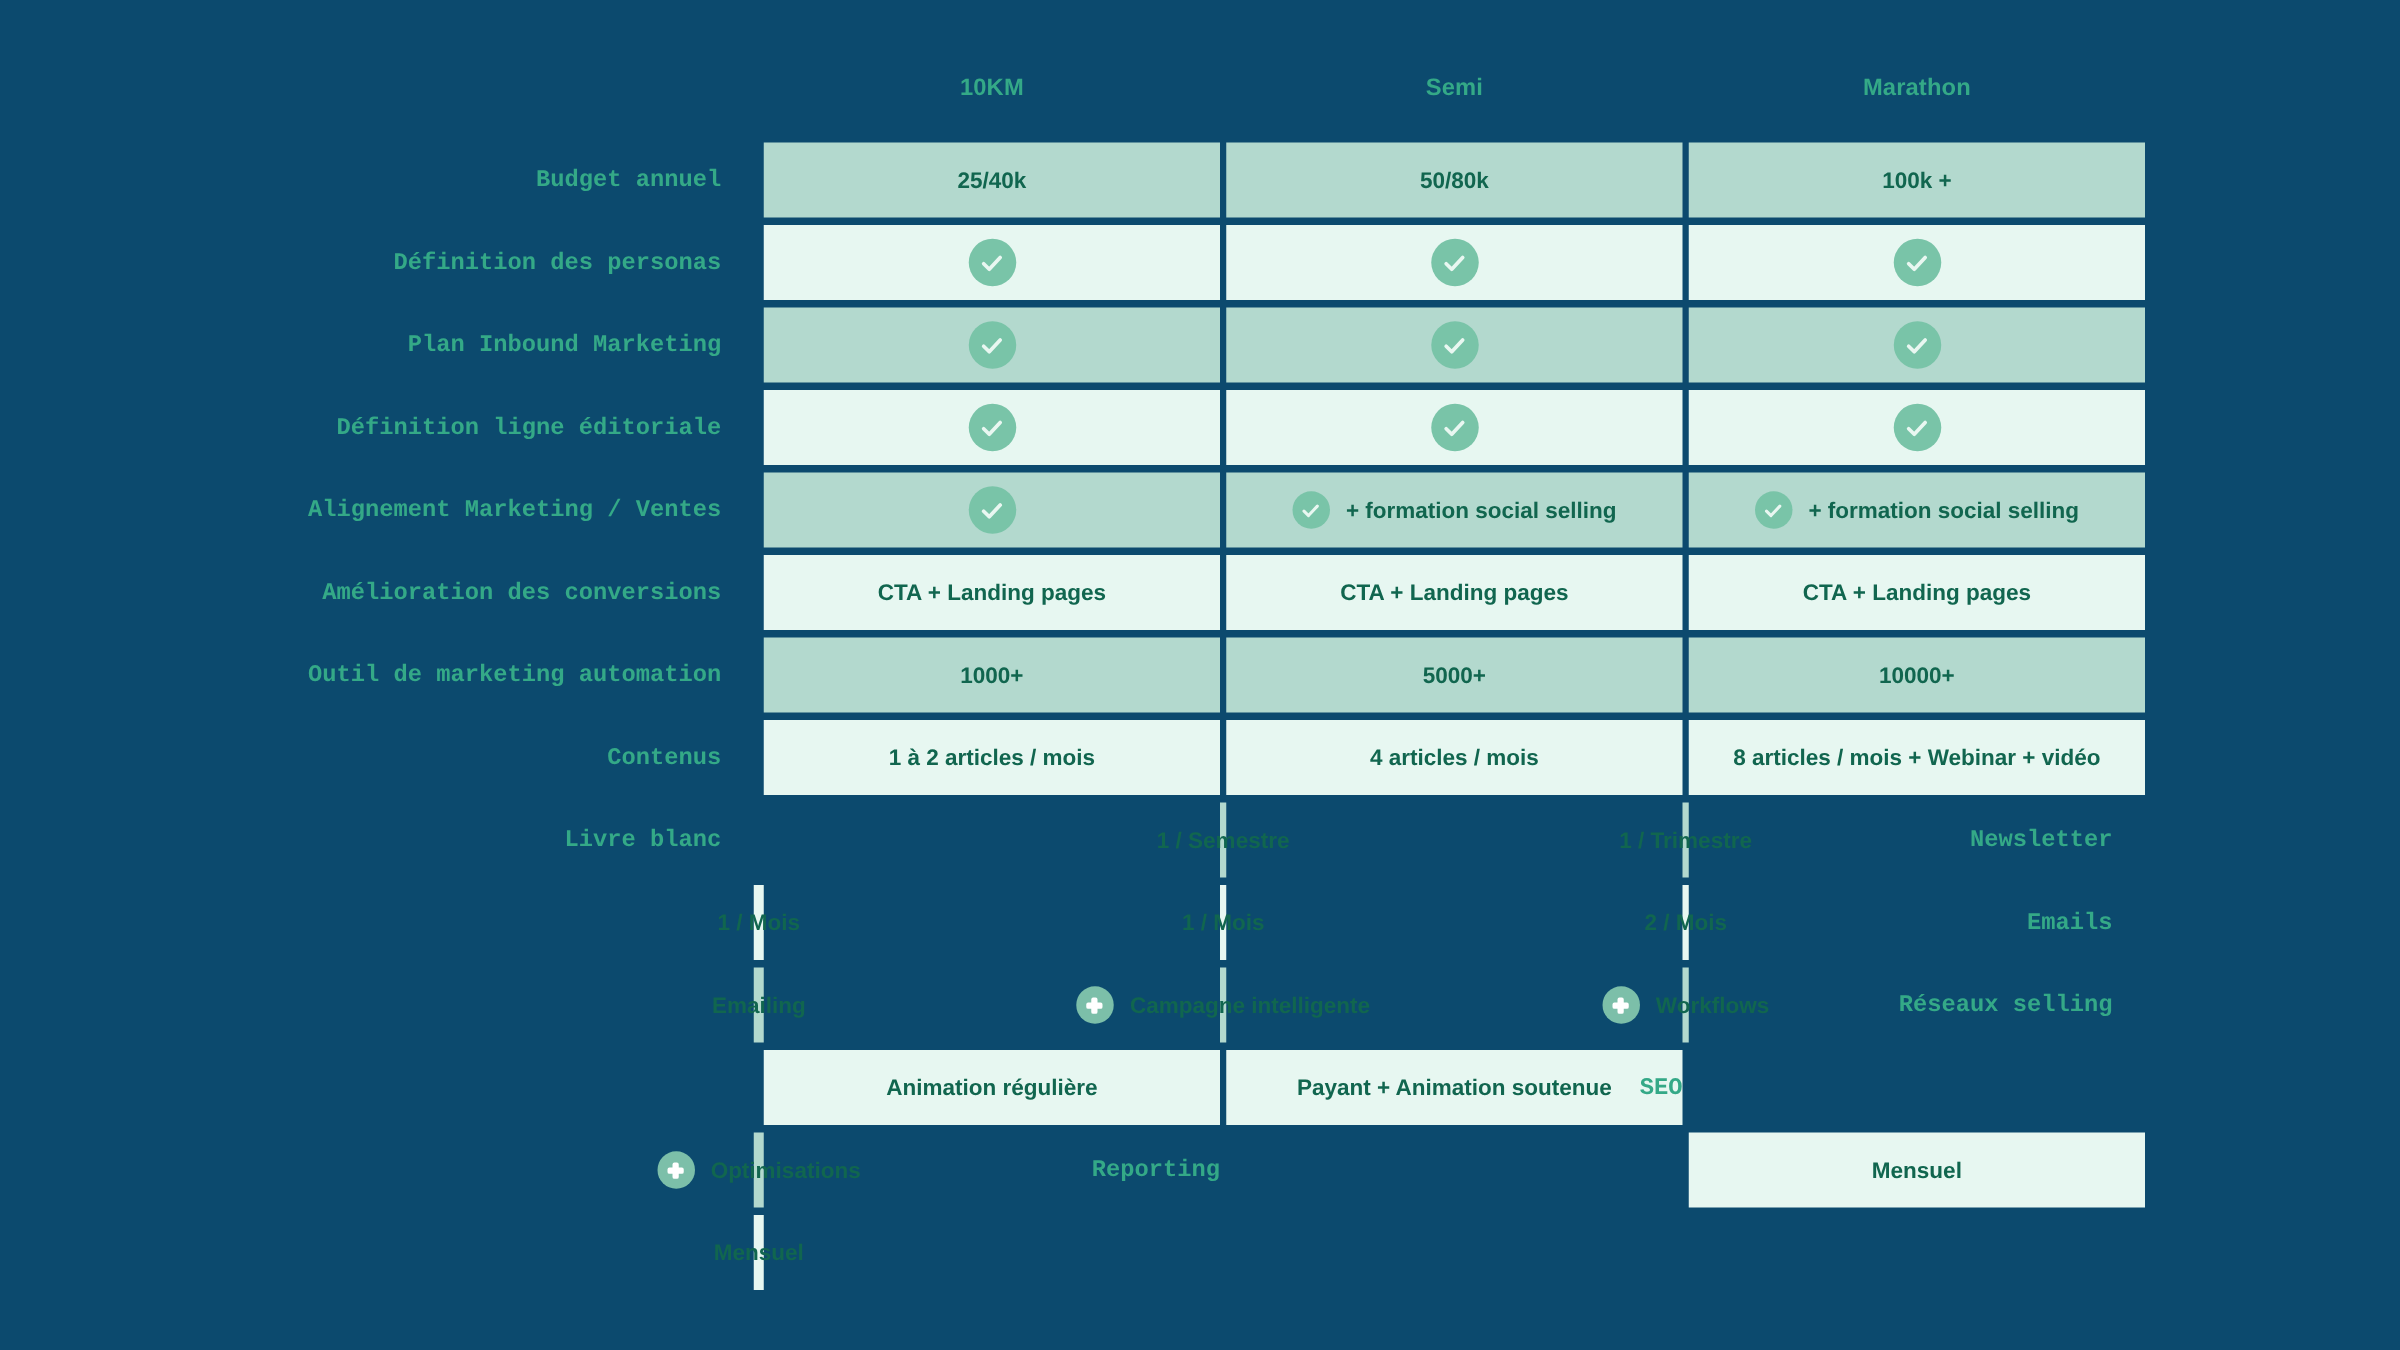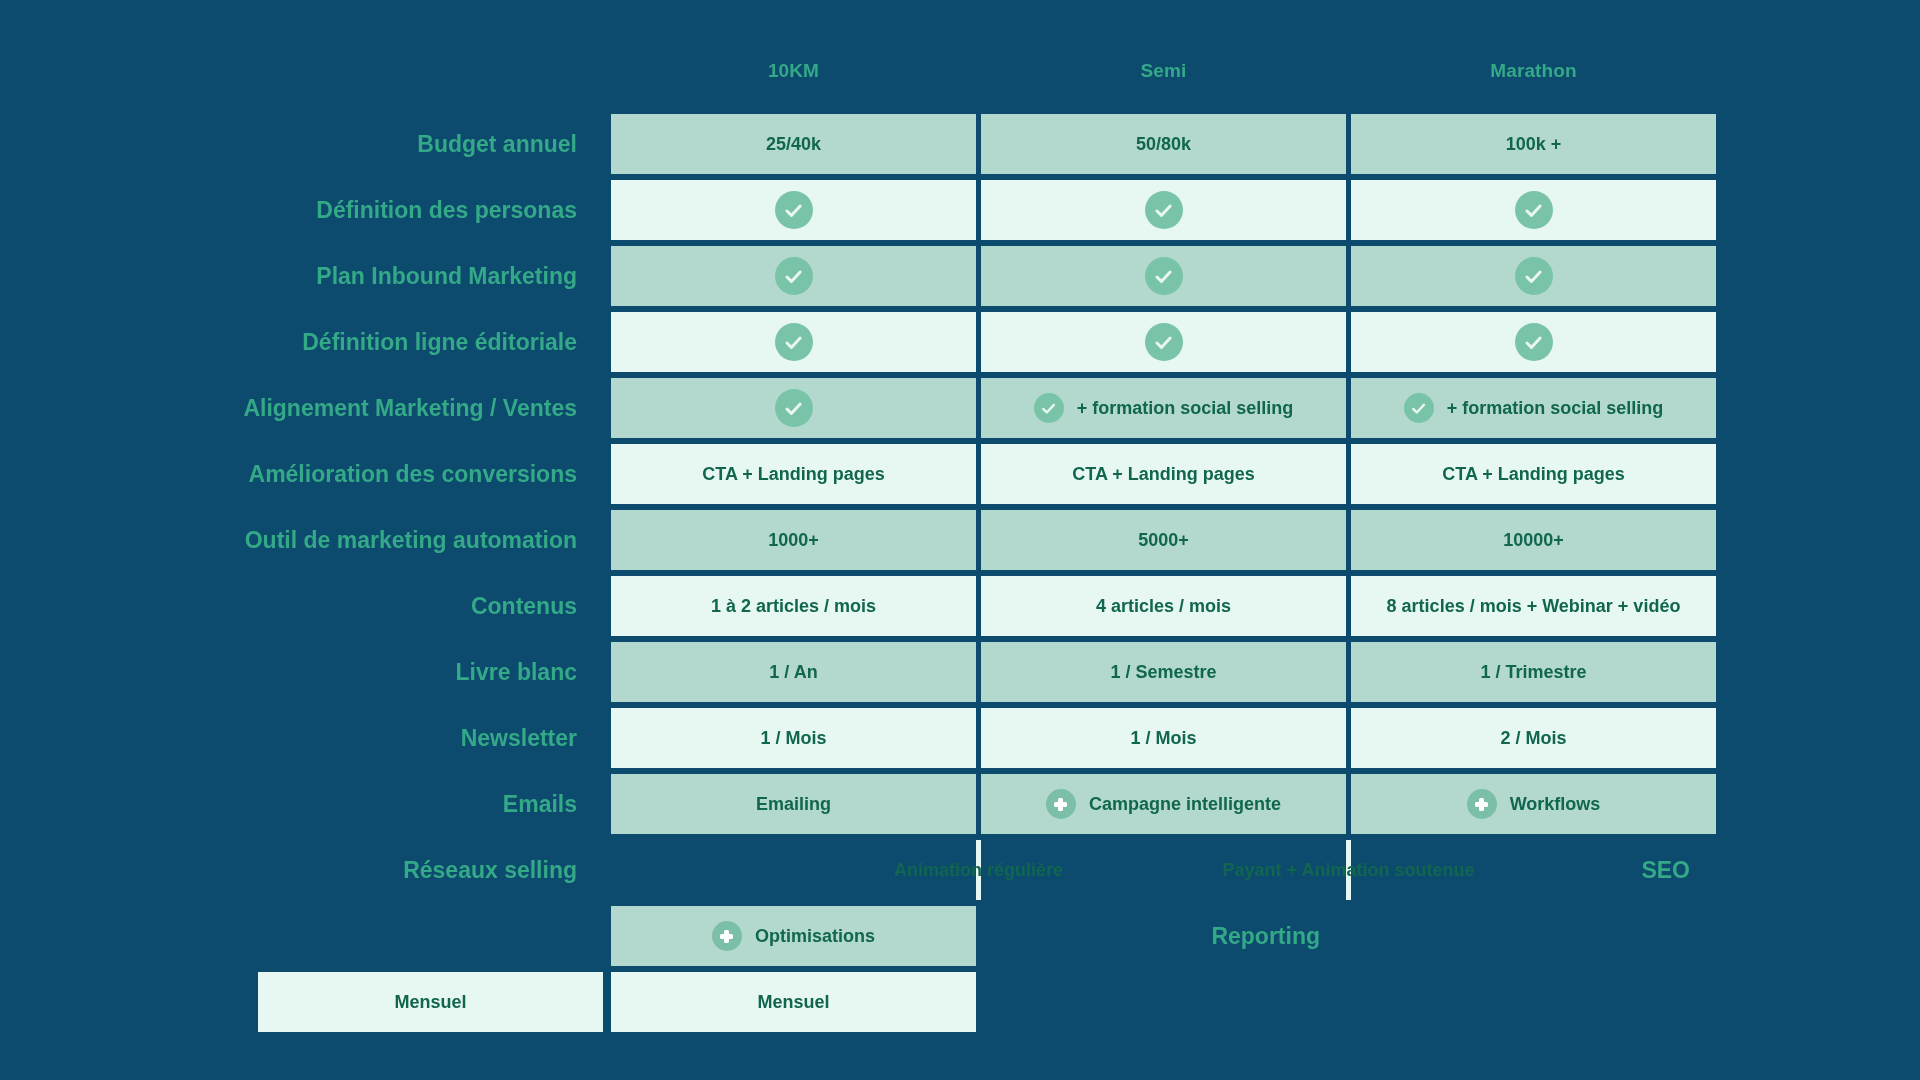--- a/index.html
+++ b/index.html
@@ -44,25 +44,26 @@
     color: #34a987;
     letter-spacing: .1px;
   }
   .header-spacer { height: 46px; }
 
   .row-label {
     display: flex;
     align-items: center;
     justify-content: flex-end;
     padding-right: 26px;
-    font-size: 23px;
+    font-size: 19px;
     font-weight: bold;
     color: #34a987;
     box-sizing: border-box;
     white-space: nowrap;
+    font-family: Liberation Mono, monospace;
   }
 
   .gap { background: transparent; }
 
   .cell {
     display: flex;
     align-items: center;
     justify-content: center;
     font-size: 18px;
     font-weight: bold;
@@ -325,25 +326,20 @@
         </div>
       </div>
       <div class="gap"></div>
       <div class="cell light">
         <div class="cell-inner">
           <span class="cell-text">8 articles / mois + Webinar + vidéo</span>
         </div>
       </div>
       <div class="row-label">Livre blanc</div>
       <div class="gap"></div>
-      <div class="cell dark">
-        <div class="cell-inner">
-          <span class="cell-text">1 / An</span>
-        </div>
-      </div>
       <div class="gap"></div>
       <div class="cell dark">
         <div class="cell-inner">
           <span class="cell-text">1 / Semestre</span>
         </div>
       </div>
       <div class="gap"></div>
       <div class="cell dark">
         <div class="cell-inner">
           <span class="cell-text">1 / Trimestre</span>

